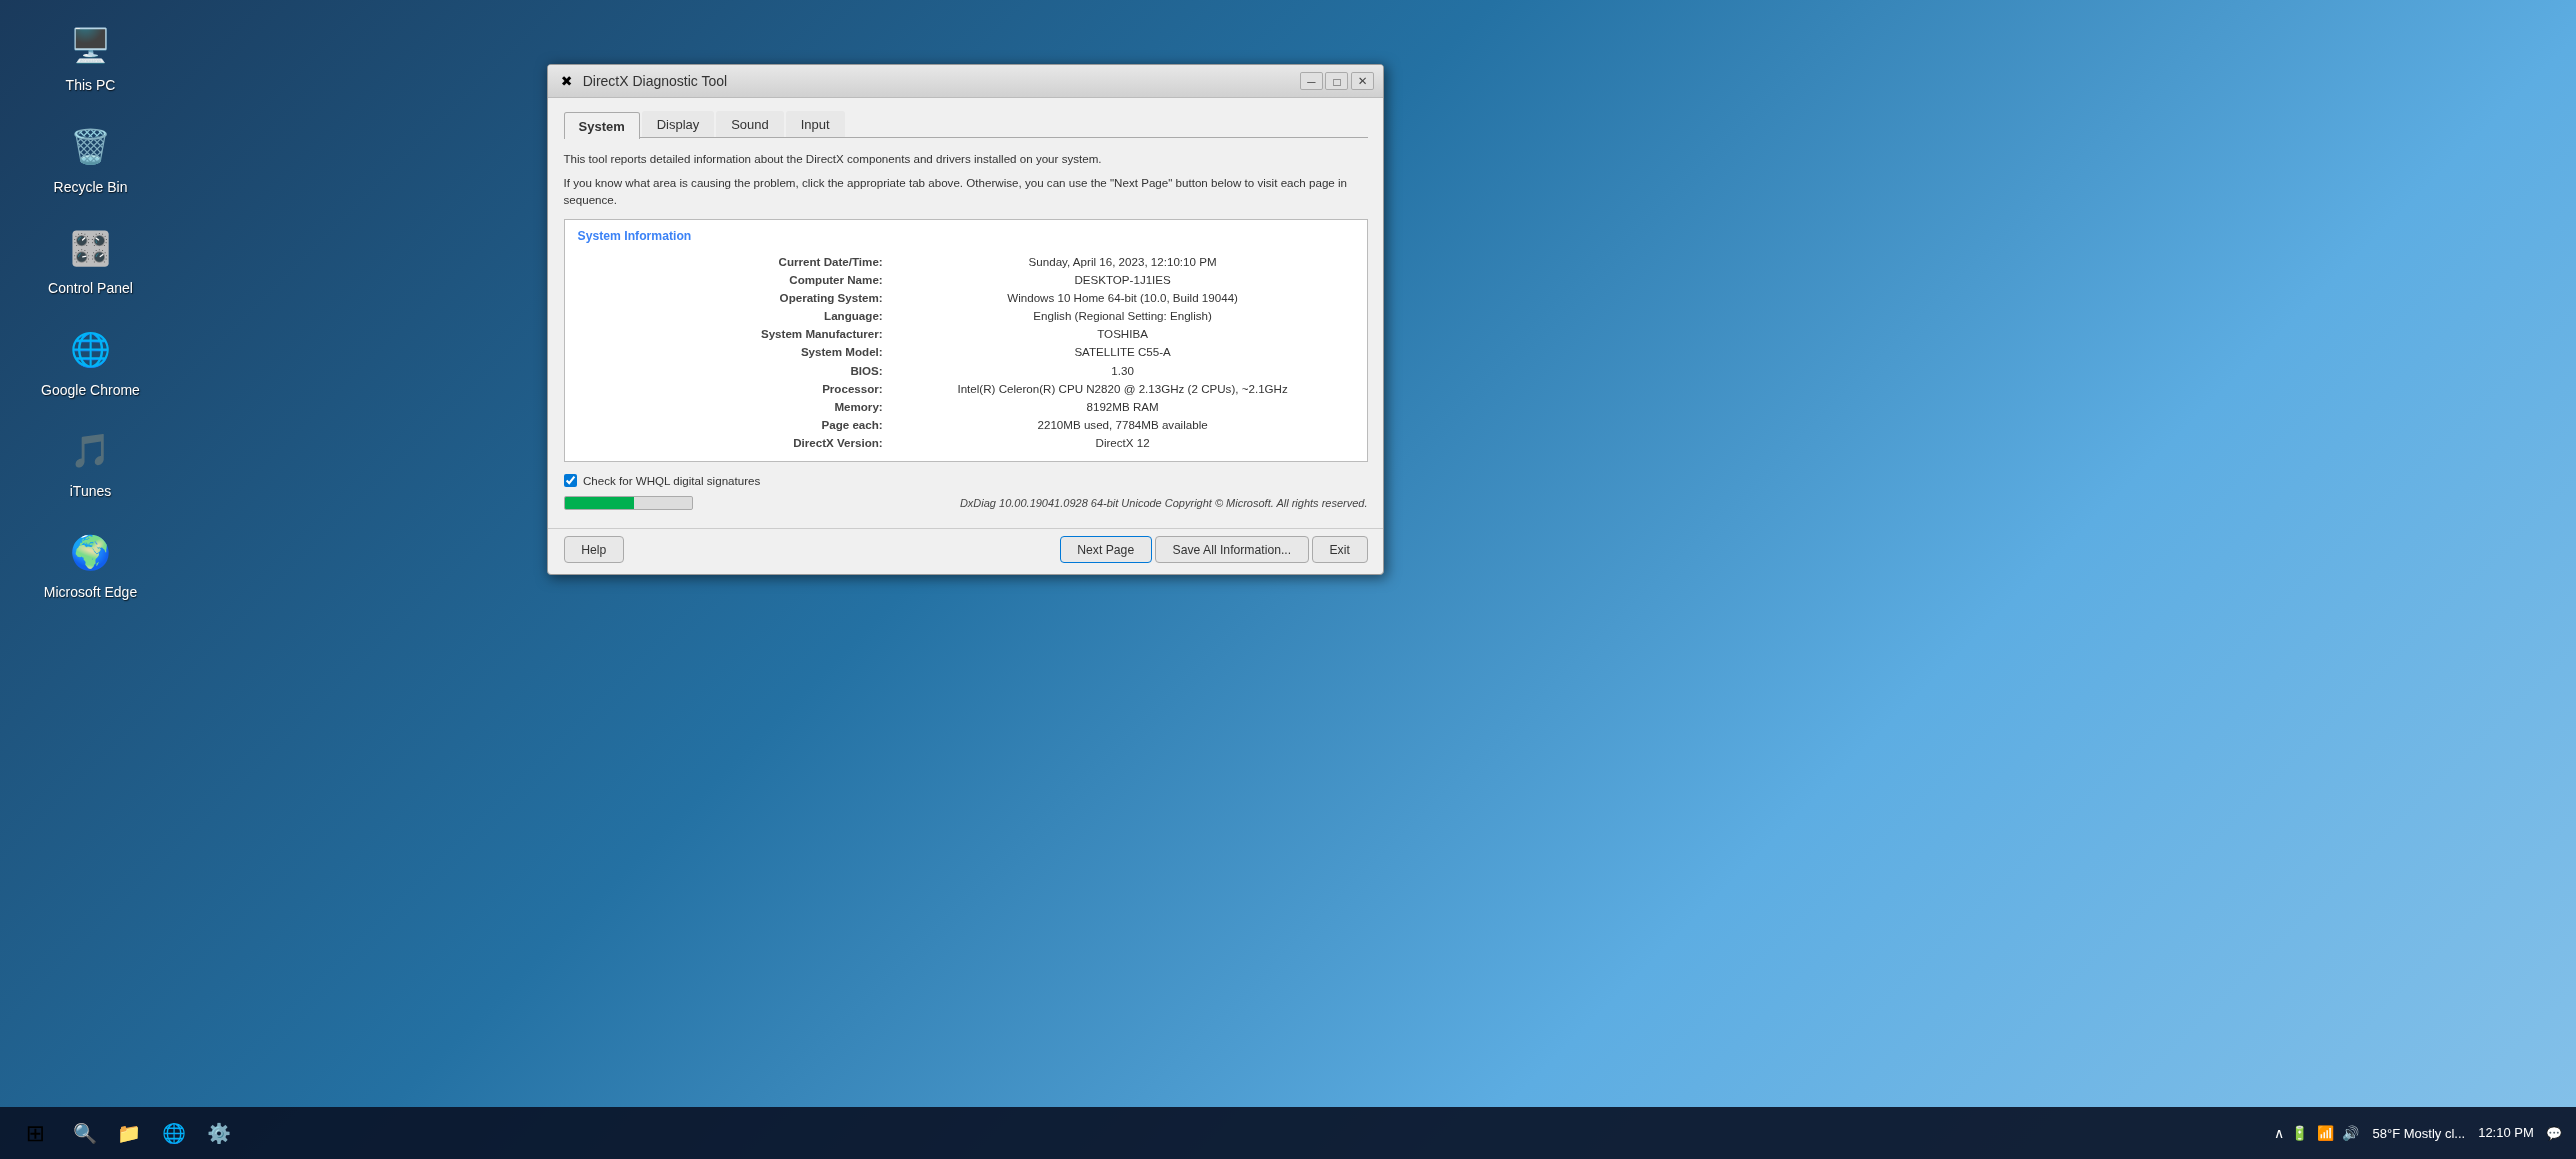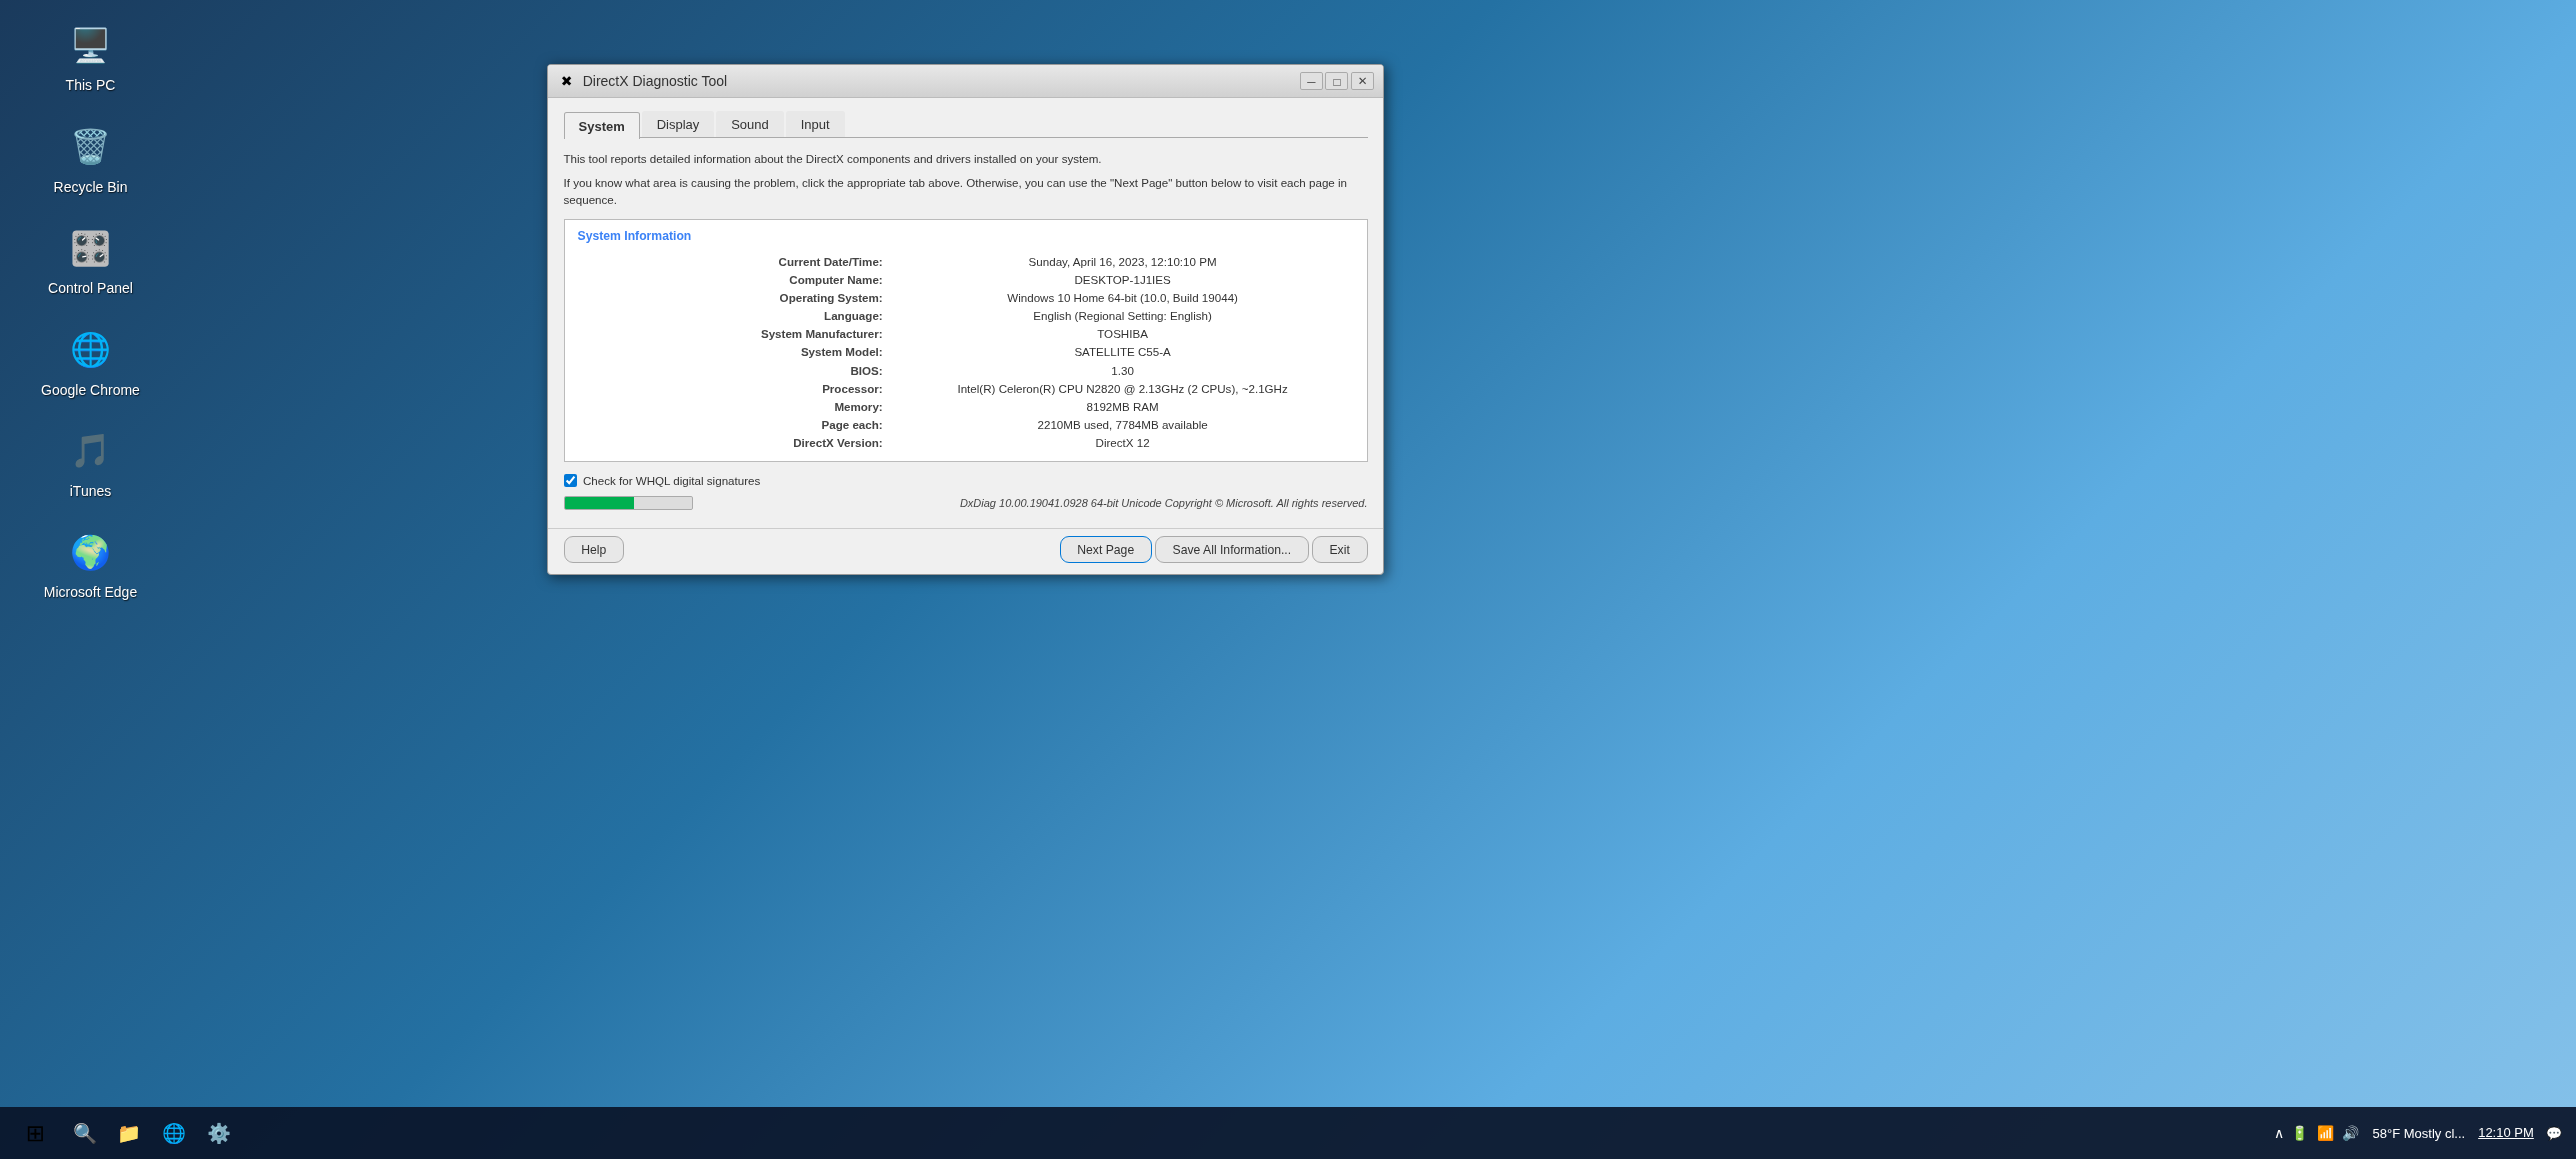--- a/index.html
+++ b/index.html
@@ -108,21 +108,20 @@
       gap: 13px;
       color: white;
       font-size: 13px;
     }
 
     .taskbar-clock {
       text-align: right;
       font-size: 13px;
       color: white;
       line-height: 1.4;
-      text-decoration: underline;
     }
 
     .taskbar-weather {
       color: white;
       font-size: 13px;
     }
 
     
     .dialog {
       position: absolute;
@@ -313,21 +312,21 @@
       padding: 7.7px 15.5px 11.6px;
       border-top: 0.6px solid #ccc;
       margin-top: 5.2px;
     }
 
     .footer-btn {
       padding: 5.2px 16.7px;
       font-size: 12.2px;
       background: #e8e8e8;
       border: 0.6px solid #aaa;
-      border-radius: 9px;
+      border-radius: 4px;
       cursor: pointer;
       color: #333;
     }
 
     .footer-btn.primary {
       background: #e8e8e8;
       border: 0.6px solid #0078d7;
     }
 
     .footer-btn-group {

